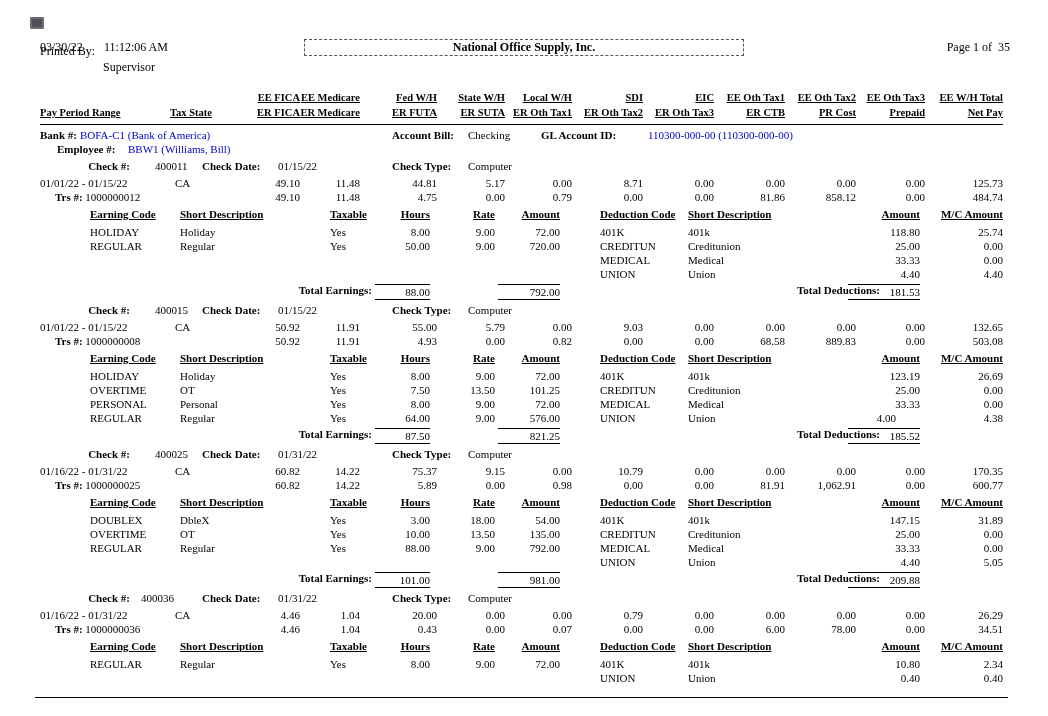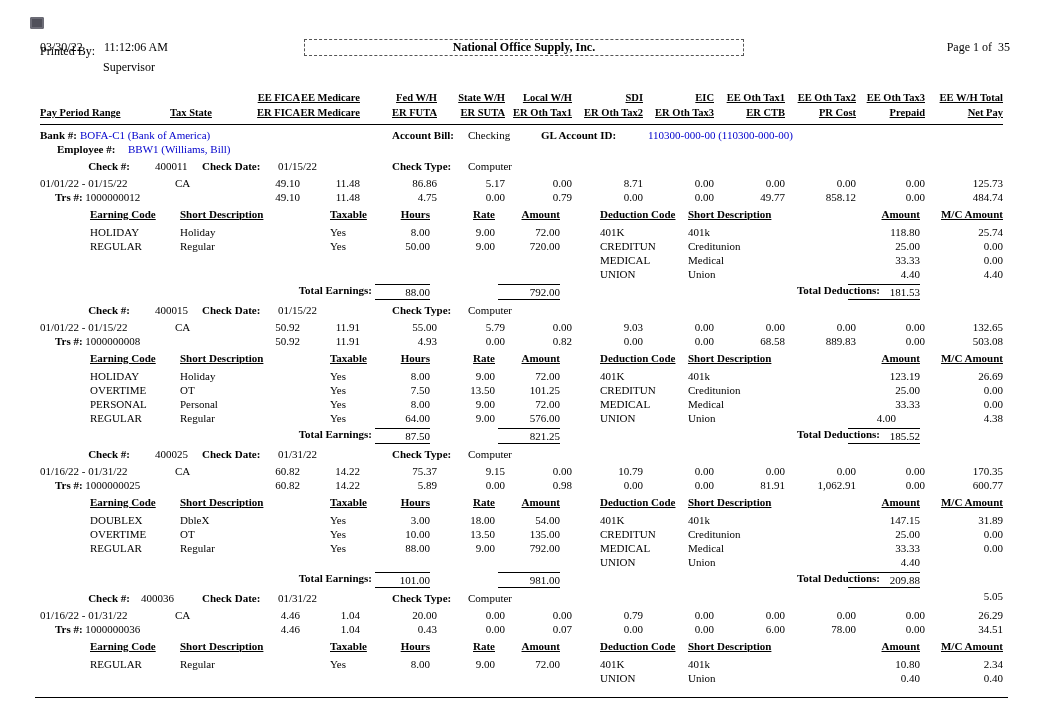--- a/index.html
+++ b/index.html
@@ -102,41 +102,41 @@
         <span class="a b" style="left: 202px;">Check Date:</span>
         <span class="a" style="left: 278px;">01/15/22</span>
         <span class="a b" style="left: 392px;">Check Type:</span>
         <span class="a" style="left: 468px;">Computer</span>
       </div>
       <div class="tgrid mt3">
         <div class="tc tl">01/01/22 - 01/15/22</div>
         <div class="tc tl" style="padding-left: 5px;">CA</div>
         <div class="tc">49.10</div>
         <div class="tc">11.48</div>
-        <div class="tc">86.86</div>
+        <div class="tc">44.81</div>
         <div class="tc">5.17</div>
         <div class="tc">0.00</div>
         <div class="tc">8.71</div>
         <div class="tc">0.00</div>
         <div class="tc">0.00</div>
         <div class="tc">0.00</div>
         <div class="tc">0.00</div>
         <div class="tc">125.73</div>
       </div>
       <div class="tgrid">
         <div class="tc tl" style="padding-left: 15px;"><span class="b">Trs #:</span><span> 1000000012</span></div>
         <div class="tc tl"></div>
         <div class="tc">49.10</div>
         <div class="tc">11.48</div>
         <div class="tc">4.75</div>
         <div class="tc">0.00</div>
         <div class="tc">0.79</div>
         <div class="tc">0.00</div>
         <div class="tc">0.00</div>
-        <div class="tc">49.77</div>
+        <div class="tc">81.86</div>
         <div class="tc">858.12</div>
         <div class="tc">0.00</div>
         <div class="tc">484.74</div>
       </div>
       <div class="r mt3">
         <span class="a b u" style="left: 90px;">Earning Code</span>
         <span class="a b u" style="left: 180px;">Short Description</span>
         <span class="a b u" style="left: 330px;">Taxable</span>
         <span class="a b u" style="left: 375px; width: 55px; text-align: right;">Hours</span>
         <span class="a b u" style="left: 440px; width: 55px; text-align: right;">Rate</span>
@@ -377,21 +377,21 @@
         <span class="a" style="left: 498px; width: 62px; text-align: right;">792.00</span>
         <span class="a" style="left: 600px;">MEDICAL</span>
         <span class="a" style="left: 688px;">Medical</span>
         <span class="a" style="left: 848px; width: 72px; text-align: right;">33.33</span>
         <span class="a" style="left: 928px; width: 75px; text-align: right;">0.00</span>
       </div>
       <div class="r">
         <span class="a" style="left: 600px;">UNION</span>
         <span class="a" style="left: 688px;">Union</span>
         <span class="a" style="left: 848px; width: 72px; text-align: right;">4.40</span>
-        <span class="a" style="left: 928px; width: 75px; text-align: right; margin-top: 34px;">5.05</span>
+        <span class="a" style="left: 928px; width: 75px; text-align: right;">5.05</span>
       </div>
       <div class="r mt2 tall">
         <span class="a b" style="left: 280px; width: 92px; text-align: right;">Total Earnings:</span>
         <span class="a tot" style="left: 375px; width: 55px;">101.00</span>
         <span class="a tot" style="left: 498px; width: 62px;">981.00</span>
         <span class="a b" style="left: 780px; width: 100px; text-align: right;">Total Deductions:</span>
         <span class="a tot" style="left: 848px; width: 72px;">209.88</span>
       </div>
       <div class="r mt3">
         <span class="a b" style="left: 60px; width: 70px; text-align: right;">Check #:</span>

